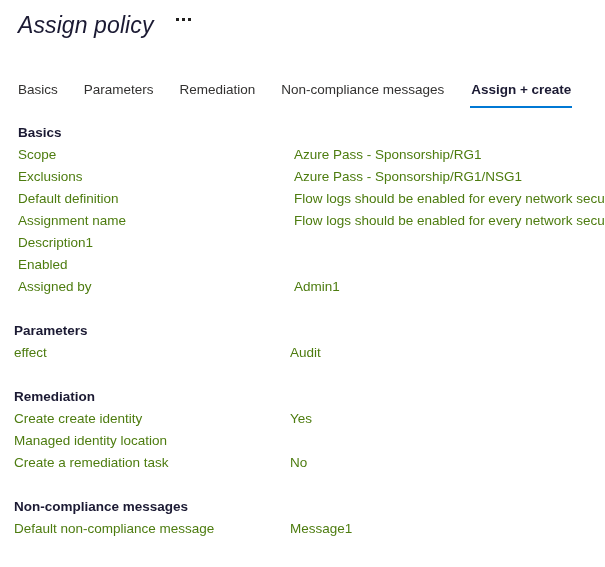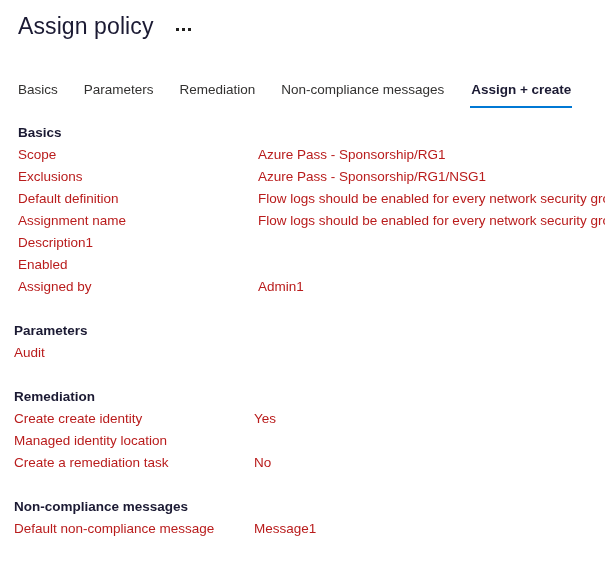--- a/index.html
+++ b/index.html
@@ -12,24 +12,25 @@
     height: 567px;
     font-family: "Liberation Sans", sans-serif;
     color: #323130;
     overflow: hidden;
     position: relative;
   }
 
   
   .page-header {
     display: flex;
-    align-items: center;
+    align-items: flex-start;
     padding: 10px 0 0 18px;
     height: 42px;
     box-sizing: border-box;
+    font-style: italic;
   }
   .page-title {
     font-size: 23px;
     font-weight: 400;
     color: #1b1a33;
     letter-spacing: 0.1px;
     line-height: 30px;
     white-space: nowrap;
   }
   .more-menu {
@@ -87,22 +88,23 @@
     font-size: 13.5px;
     font-weight: 700;
     color: #1b1a33;
     line-height: 22px;
     white-space: nowrap;
   }
   .kv-row {
     display: flex;
     line-height: 22px;
     font-size: 13.5px;
-    color: #b91c1c;
-    white-space: nowrap;
+    color: #4d7c0f;
+    white-space: nowrap;
+    gap: 36px;
   }
   .kv-label {
     flex: 0 0 auto;
   }
   .kv-value {
     flex: 0 0 auto;
   }
 
   
   .section-basics { padding-left: 18px; }
@@ -172,20 +174,21 @@
       <div class="kv-value">Admin1</div>
     </div>
   </div>
 
   <div class="gap-block"></div>
 
   <div class="section section-other">
     <div class="section-title">Parameters</div>
 
     <div class="kv-row">
+      <div class="kv-label">effect</div>
       <div class="kv-value">Audit</div>
     </div>
   </div>
 
   <div class="gap-block"></div>
 
   <div class="section section-other">
     <div class="section-title">Remediation</div>
 
     <div class="kv-row">

